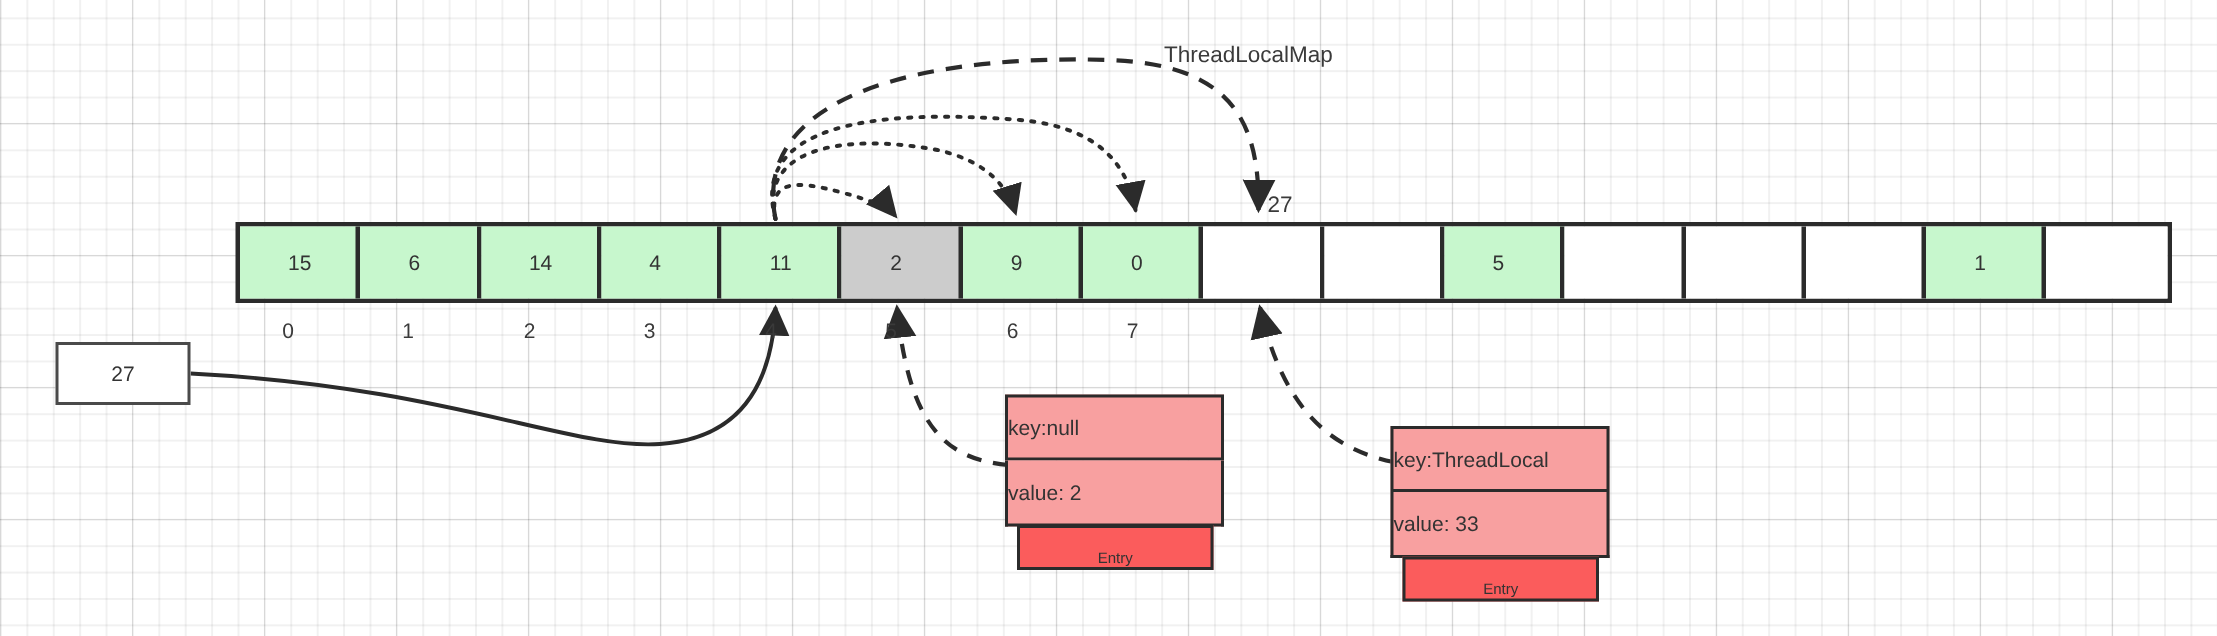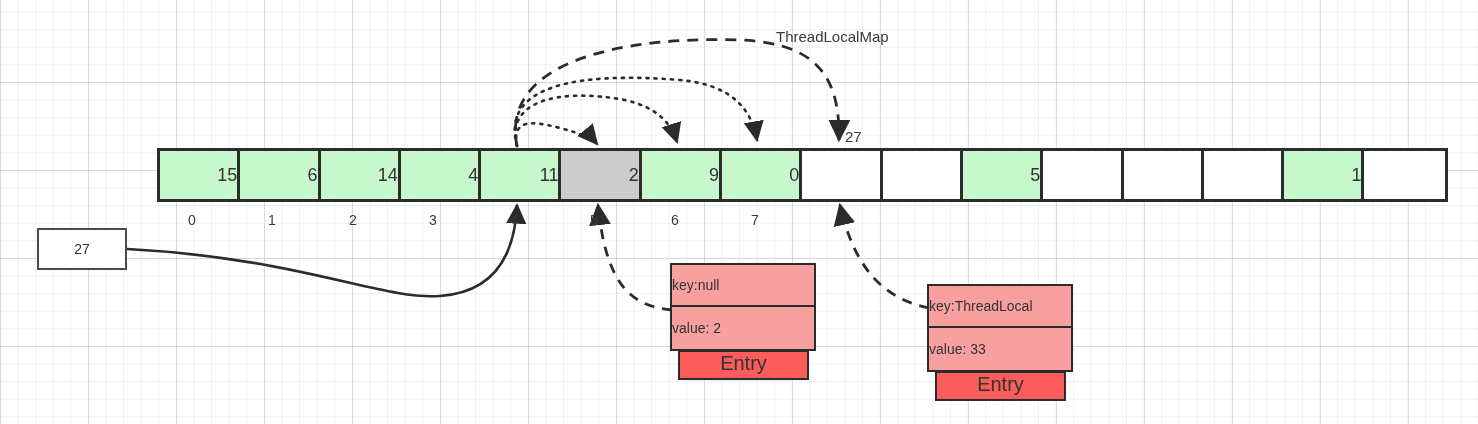--- a/index.html
+++ b/index.html
@@ -34,22 +34,22 @@
   #array{
     position:absolute;left:157px;top:148px;
     height:54px;display:flex;
     border:3px solid #2b2b2b;
     box-sizing:border-box;
   }
   .cell{
     width:80.3px;height:48px;
     box-sizing:border-box;
     border-right:3px solid #2b2b2b;
-    display:flex;align-items:center;justify-content:flex-end;
-    font-size:18px;color:#333333;
+    display:flex;align-items:center;justify-content:flex-start;
+    font-size:14px;color:#333333;
     background:#ffffff;
     padding-left:32px;
   }
   .cell:last-child{border-right:none;}
   .cell.green{background:#c7f7cd;}
   .cell.gray{background:#cccccc;}
 
   
   .idx{
     position:absolute;top:212px;
@@ -84,22 +84,22 @@
     font-size:14px;color:#333333;
   }
   .entry .row.second{border-top:none;}
   .entry .foot{
     position:relative;
     width:131px;height:30px;
     margin-left:8px;margin-top:-1px;
     box-sizing:border-box;
     border:2.5px solid #2b2b2b;
     background:#fb5c5c;
-    display:flex;align-items:flex-start;justify-content:center;
-    font-size:20px;color:#333333;
+    display:flex;align-items:flex-end;justify-content:center;
+    font-size:10px;color:#333333;
   }
   #entry-left{left:670px;top:263px;}
   #entry-right{left:927px;top:263px;margin-top:21px;}
   #entry-right .row{width:146px;}
 </style>
 </head>
 <body>
 
 <div id="canvas"></div>
 

